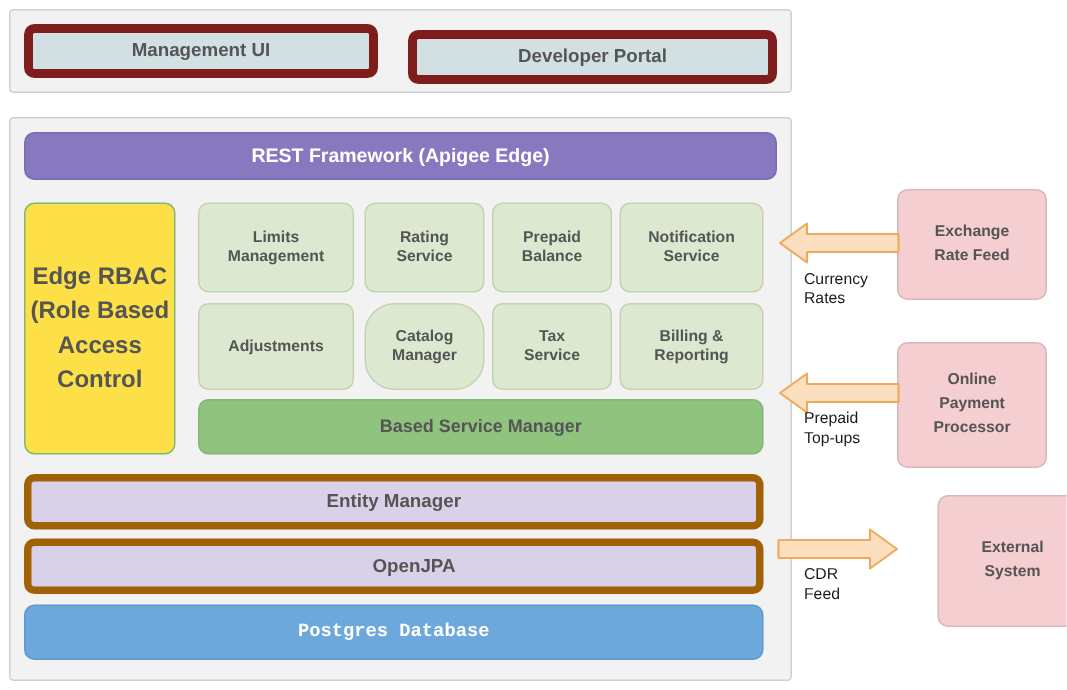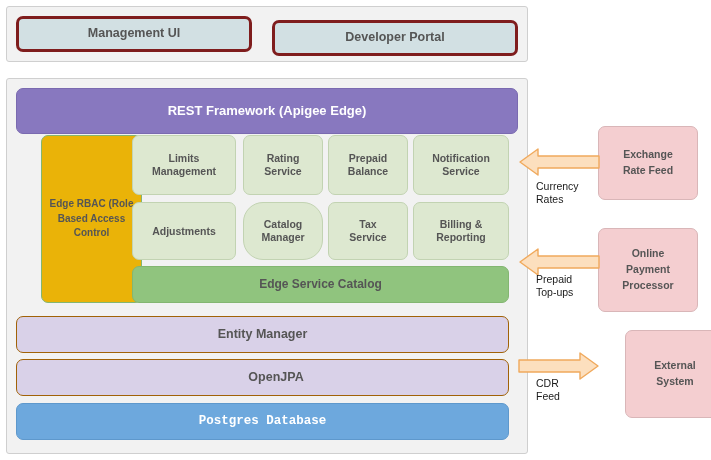--- a/index.html
+++ b/index.html
@@ -40,41 +40,40 @@
     position: absolute;
     box-sizing: border-box;
     background: #f2f2f2;
     border: 1px solid #cfcfcf;
     border-radius: 3px;
   }
 
   
   .client-box {
     background: #d2e0e3;
-    border: 3px solid #7f1d1d;
+    border: 6px solid #7f1d1d;
     font-size: 12.5px;
     color: #555555;
   }
 
   
   .rest-bar {
     background: #8878bf;
     border: 1px solid #7a6ab0;
     color: #ffffff;
     font-size: 13px;
   }
 
   
   .rbac-box {
-    background: #eab308;
+    background: #fde047;
     border: 1px solid #83b671;
-    font-size: 10px;
+    font-size: 16px;
     color: #555555;
     line-height: 1.45;
-    margin-left: 25px;
   }
 
   
   .svc-box {
     background: #dde8d0;
     border: 1px solid #c2d3b2;
     font-size: 10.5px;
     color: #555555;
   }
 
@@ -82,21 +81,21 @@
   .esm-bar {
     background: #90c47e;
     border: 1px solid #83b671;
     font-size: 12px;
     color: #555555;
   }
 
   
   .lav-bar {
     background: #d9d1e8;
-    border: 1px solid #a16207;
+    border: 5px solid #a16207;
     font-size: 12.5px;
     color: #555555;
   }
 
   
   .db-bar {
     background: #6da8dd;
     border: 1px solid #5e98cc;
     color: #ffffff;
     font-size: 12.5px;
@@ -134,21 +133,21 @@
 <div class="canvas">
 
   <div class="panel" style="left:6px; top:6px; width:522px; height:56px;"></div>
 
   <div class="box client-box" style="left:16px; top:16px; width:236px; height:36px;">Management UI</div>
 
   <div class="box client-box" style="left:272px; top:20px; width:246px; height:36px;">Developer Portal</div>
 
   <div class="panel" style="left:6px; top:78px; width:522px; height:376px;"></div>
 
-  <div class="box rest-bar" style="left:16px; top:88px; width:502px; height:46px;">REST Framework (Apigee Edge)</div>
+  <div class="box rest-bar" style="left:16px; top:88px; width:502px; height:32px;">REST Framework (Apigee Edge)</div>
 
   <div class="box rbac-box multi" style="left:16px; top:135px; width:101px; height:168px;">Edge RBAC (Role Based Access Control</div>
 
   <div class="box svc-box multi" style="left:132px; top:135px; width:104px; height:60px;">Limits
 Management</div>
 
   <div class="box svc-box multi" style="left:243px; top:135px; width:80px; height:60px;">Rating
 Service</div>
 
   <div class="box svc-box multi" style="left:328px; top:135px; width:80px; height:60px;">Prepaid
@@ -161,21 +160,21 @@
 
   <div class="box svc-box multi" style="left:243px; top:202px; width:80px; height:58px;border-radius:20px;">Catalog
 Manager</div>
 
   <div class="box svc-box multi" style="left:328px; top:202px; width:80px; height:58px;">Tax
 Service</div>
 
   <div class="box svc-box multi" style="left:413px; top:202px; width:96px; height:58px;">Billing &amp;
 Reporting</div>
 
-  <div class="box esm-bar" style="left:132px; top:266px; width:377px; height:37px;">Edge Service Catalog</div>
+  <div class="box esm-bar" style="left:132px; top:266px; width:377px; height:37px;">Based Service Manager</div>
 
   <div class="box lav-bar" style="left:16px; top:316px; width:493px; height:37px;">Entity Manager</div>
 
   <div class="box lav-bar" style="left:16px; top:359px; width:493px; height:37px;padding-left:27px;">OpenJPA</div>
 
   <div class="box db-bar" style="left:16px; top:403px; width:493px; height:37px;font-family:Liberation Mono, monospace;">Postgres Database</div>
 
   <div class="box ext-box multi" style="left:598px; top:126px; width:100px; height:74px;">Exchange
 Rate Feed</div>
 

